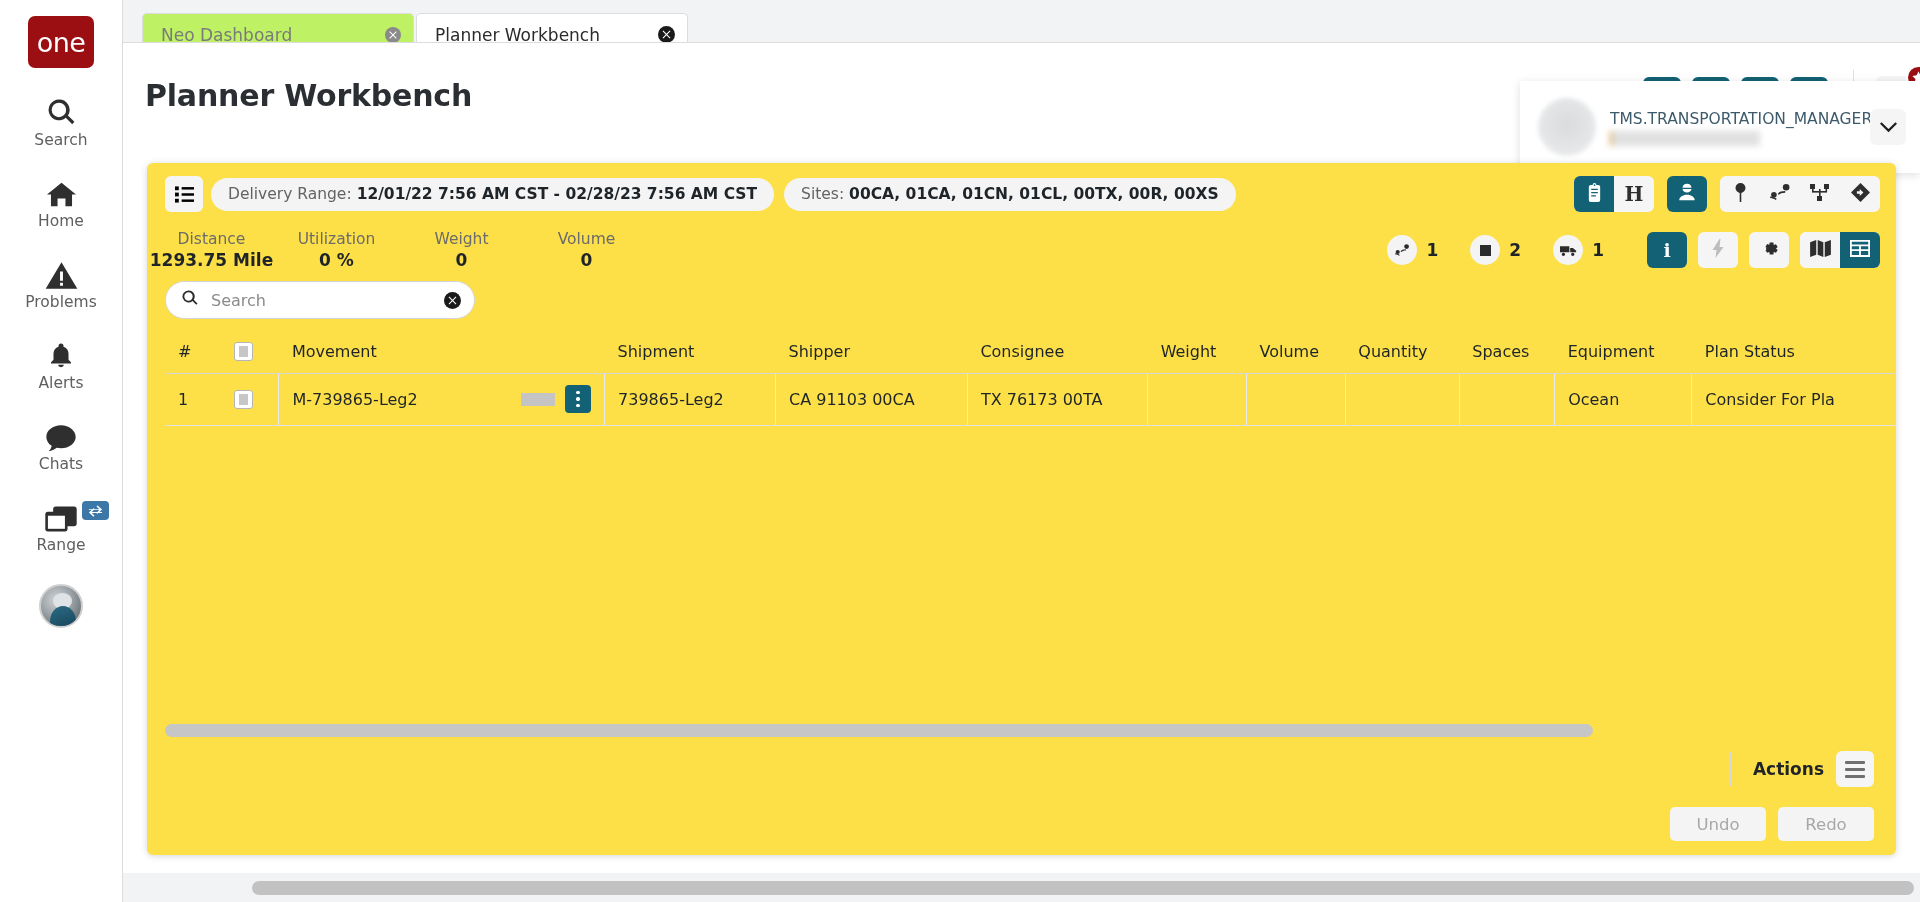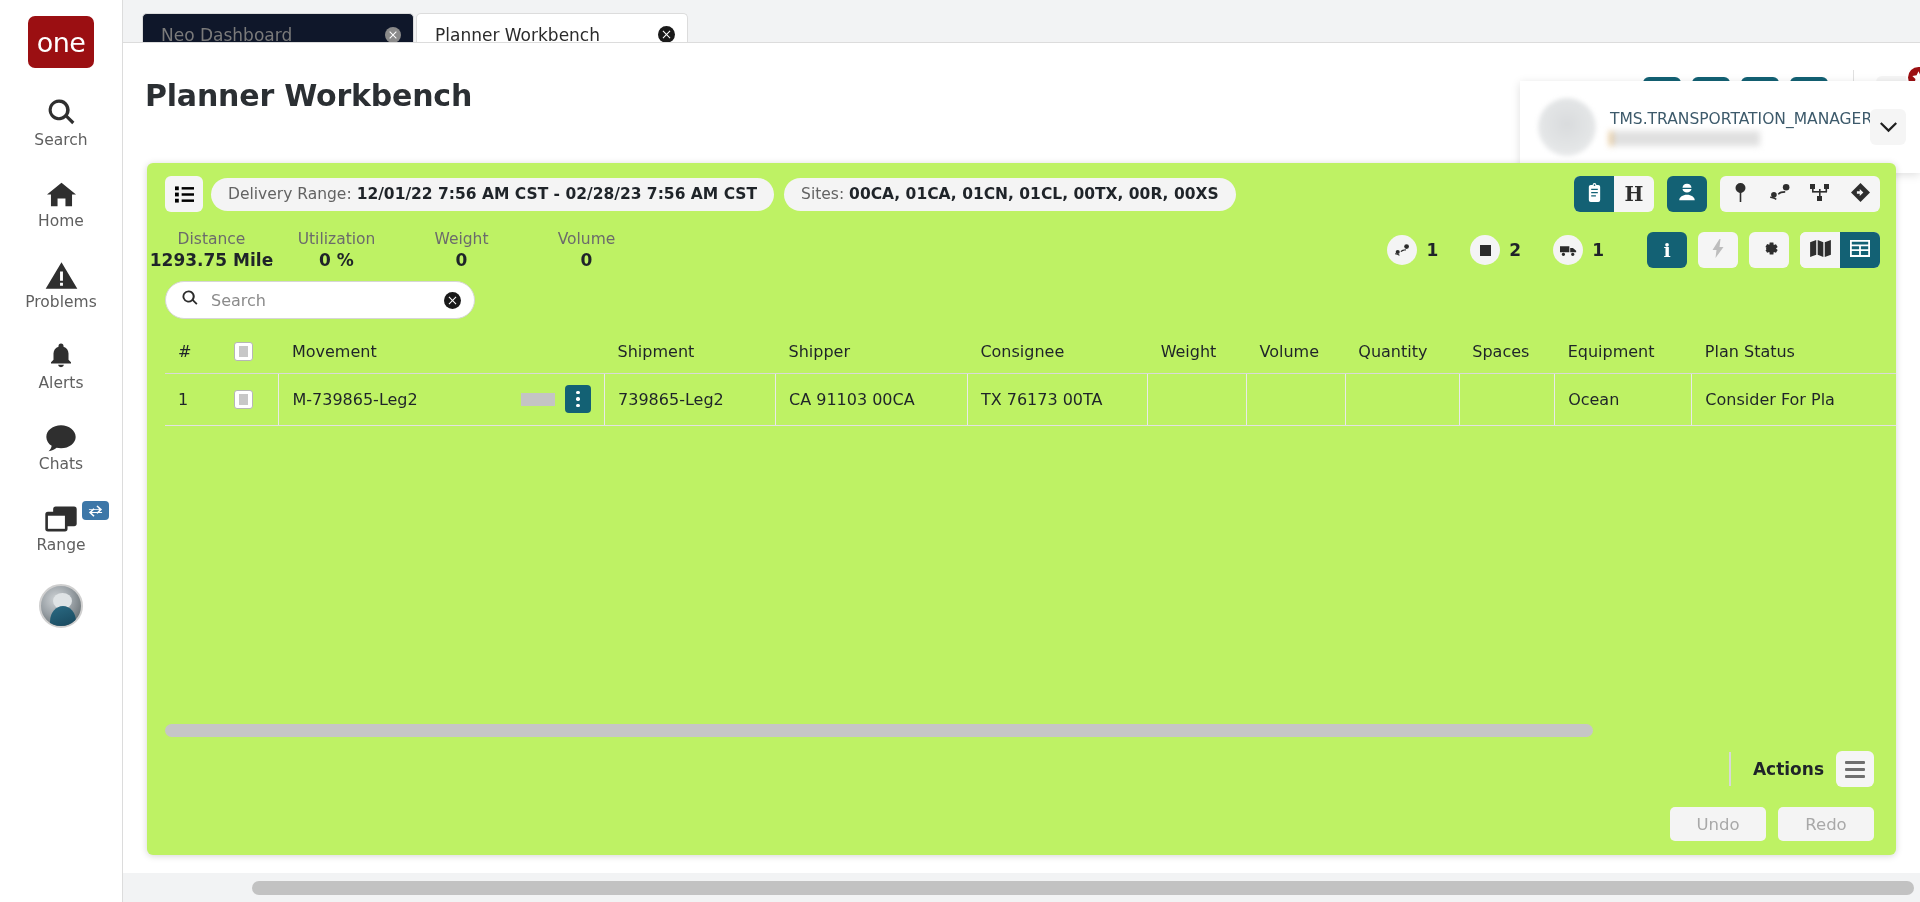--- a/index.html
+++ b/index.html
@@ -60,21 +60,21 @@
   #page-area {
     position: absolute; left: 123px; top: 0; right: 0; bottom: 0;
     background: #f2f3f4;
   }
   #tabstrip {
     position: absolute; left: 0; top: 0; height: 55px; width: 100%;
     display: flex; align-items: flex-end; padding-left: 19px;
   }
   .tab {
     height: 42px; width: 272px; display: flex; align-items: center;
-    background: #0f172a; border: 1px solid #dcdcdc; border-bottom: none;
+    background: #bef264; border: 1px solid #dcdcdc; border-bottom: none;
     border-radius: 5px 5px 0 0; padding: 0 12px 0 18px; margin-right: 2px;
     cursor: pointer; position: relative;
   }
   .tab.active { background: #ffffff; }
   .tab.active::after {
     content: ""; position: absolute; left: 0; right: 0; bottom: 0;
     height: 3px; background: #136174;
   }
   .tab-label {
     flex: 1; font-size: 17px; color: #7a7a7a;
@@ -163,21 +163,21 @@
   }
   #user-chevron {
     width: 36px; height: 36px; border-radius: 6px; background: #f5f5f5;
     display: flex; align-items: center; justify-content: center; cursor: pointer;
   }
   #user-chevron svg { fill: #1f1f1f; }
 
   
   #card {
     position: absolute; left: 24px; right: 24px; top: 120px; bottom: 18px;
-    background: #bef264; border-radius: 6px;
+    background: #fde047; border-radius: 6px;
     box-shadow: 0 1px 7px rgba(0,0,0,0.17);
   }
 
   
   #filter-bar {
     position: absolute; left: 0; top: 0; right: 0; height: 62px;
     display: flex; align-items: center; padding: 0 16px 0 18px;
   }
   #filter-list-btn {
     width: 38px; height: 36px; border-radius: 6px; background: #f5f5f5;

